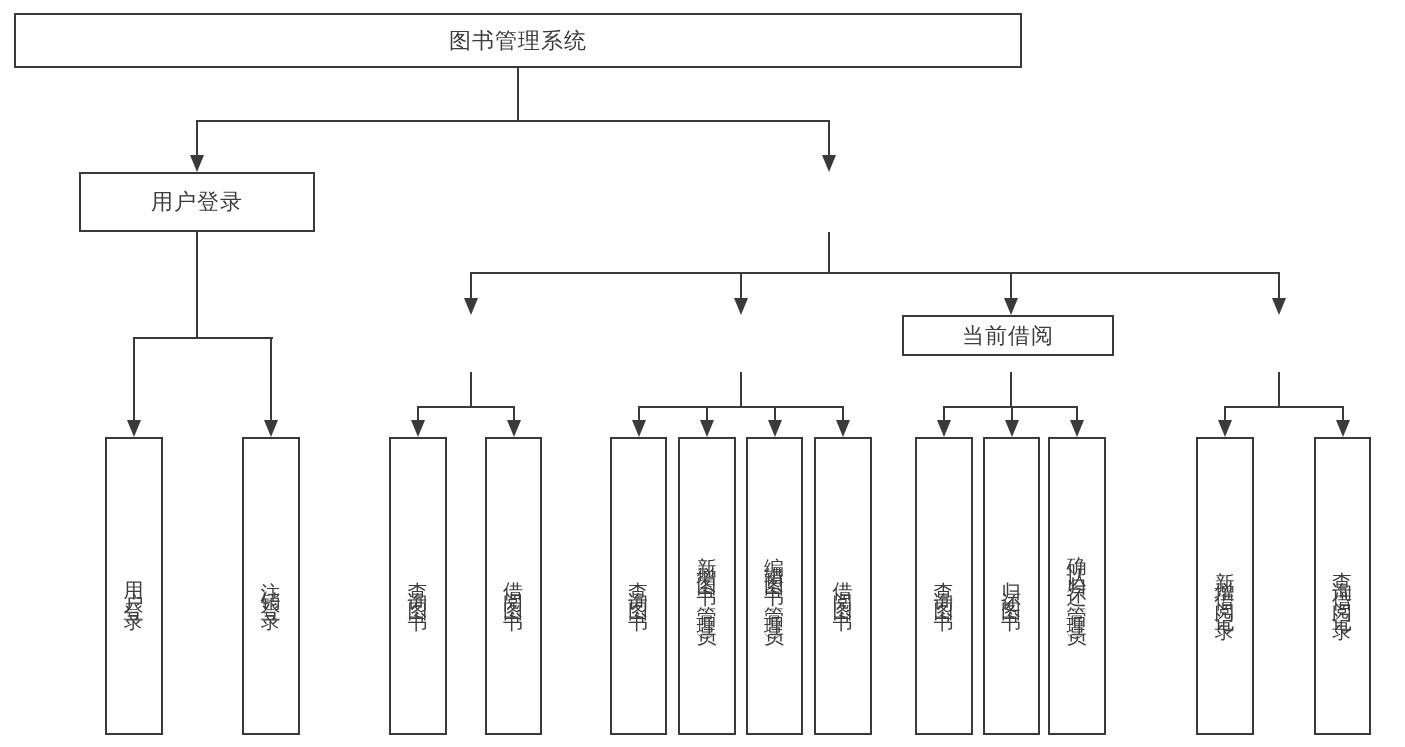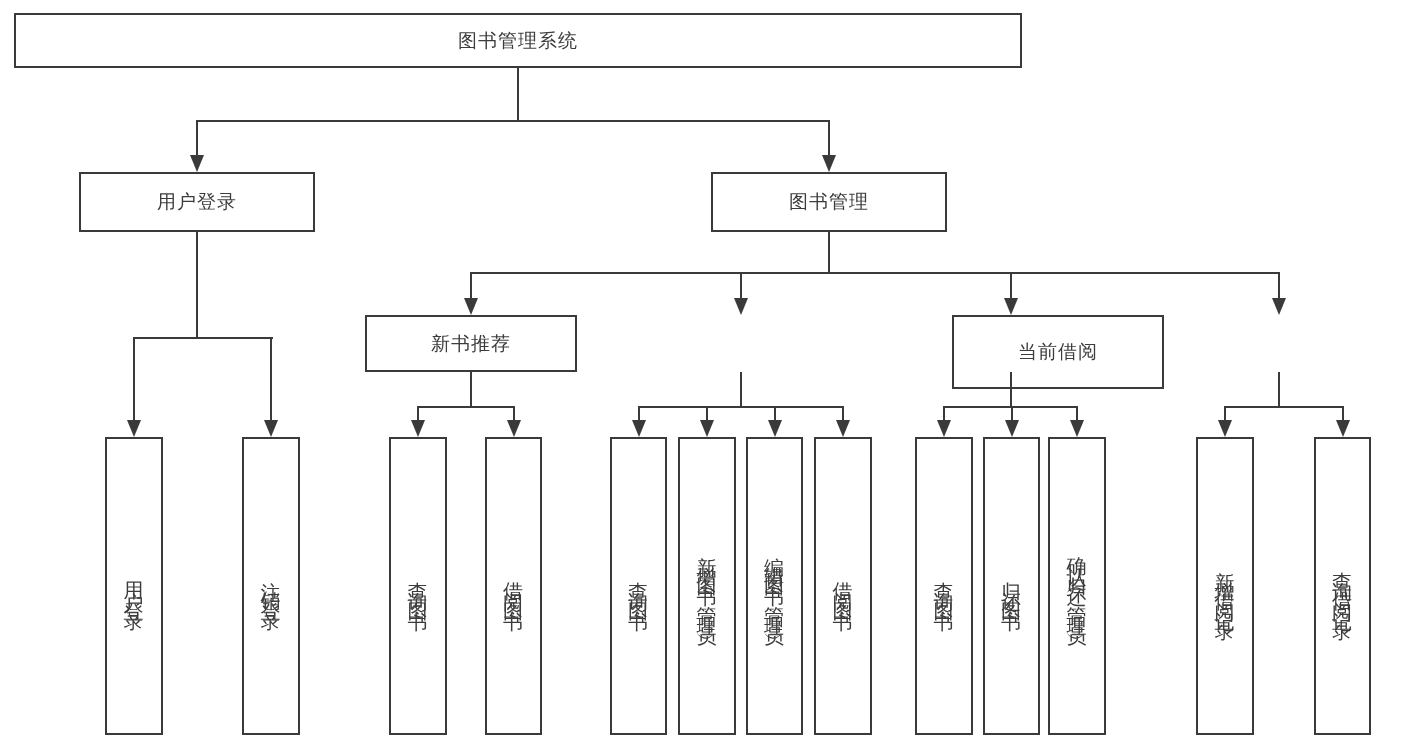--- a/index.html
+++ b/index.html
@@ -8,21 +8,21 @@
     background:var(--background,#ffffff);
     font-family:"Liberation Sans","DejaVu Sans",sans-serif;
     overflow:hidden;
   }
   .box {
     position:absolute; box-sizing:border-box;
     border:2px solid var(--line,#3a3a3a); background:#ffffff;
     display:flex; align-items:center; justify-content:center;
     color:var(--text,#3a3a3a);
   }
-  .hbox { font-size:19px; letter-spacing:1px; }
+  .hbox { font-size:22px; letter-spacing:1px; }
   .vbox .vtext {
     writing-mode:vertical-rl; text-orientation:mixed;
     font-size:20px; line-height:1; letter-spacing:10px;
   }
   .hline,.vline { position:absolute; background:var(--line,#3a3a3a); }
   .arrow {
     position:absolute; width:0; height:0;
     border-left:7px solid transparent; border-right:7px solid transparent;
     border-top:17px solid var(--line,#3a3a3a);
   }
@@ -37,28 +37,22 @@
 
 <div class="stage">
 
   <div class="box hbox" style="left:14px;top:13px;width:1008px;height:55px">
     <span>图书管理系统</span>
   </div>
 
   <div class="box hbox" style="left:79px;top:172px;width:236px;height:60px">
     <span>用户登录</span>
   </div>
-  <div class="box hbox" style="left:711px;top:172px;width:236px;height:60px">
-    <span>图书管理</span>
-  </div>
 
-  <div class="box hbox" style="left:365px;top:315px;width:212px;height:57px">
-    <span>新书推荐</span>
-  </div>
-  <div class="box hbox" style="left:952px;top:315px;width:212px;height:74px">
+  <div class="box hbox" style="left:902px;top:315px;width:212px;height:41px">
     <span>当前借阅</span>
   </div>
 
   <div class="box vbox" style="left:105px;top:437px;width:58px;height:298px">
     <span class="vtext">用户登录</span>
   </div>
   <div class="box vbox" style="left:242px;top:437px;width:58px;height:298px">
     <span class="vtext">注销登录</span>
   </div>
 

